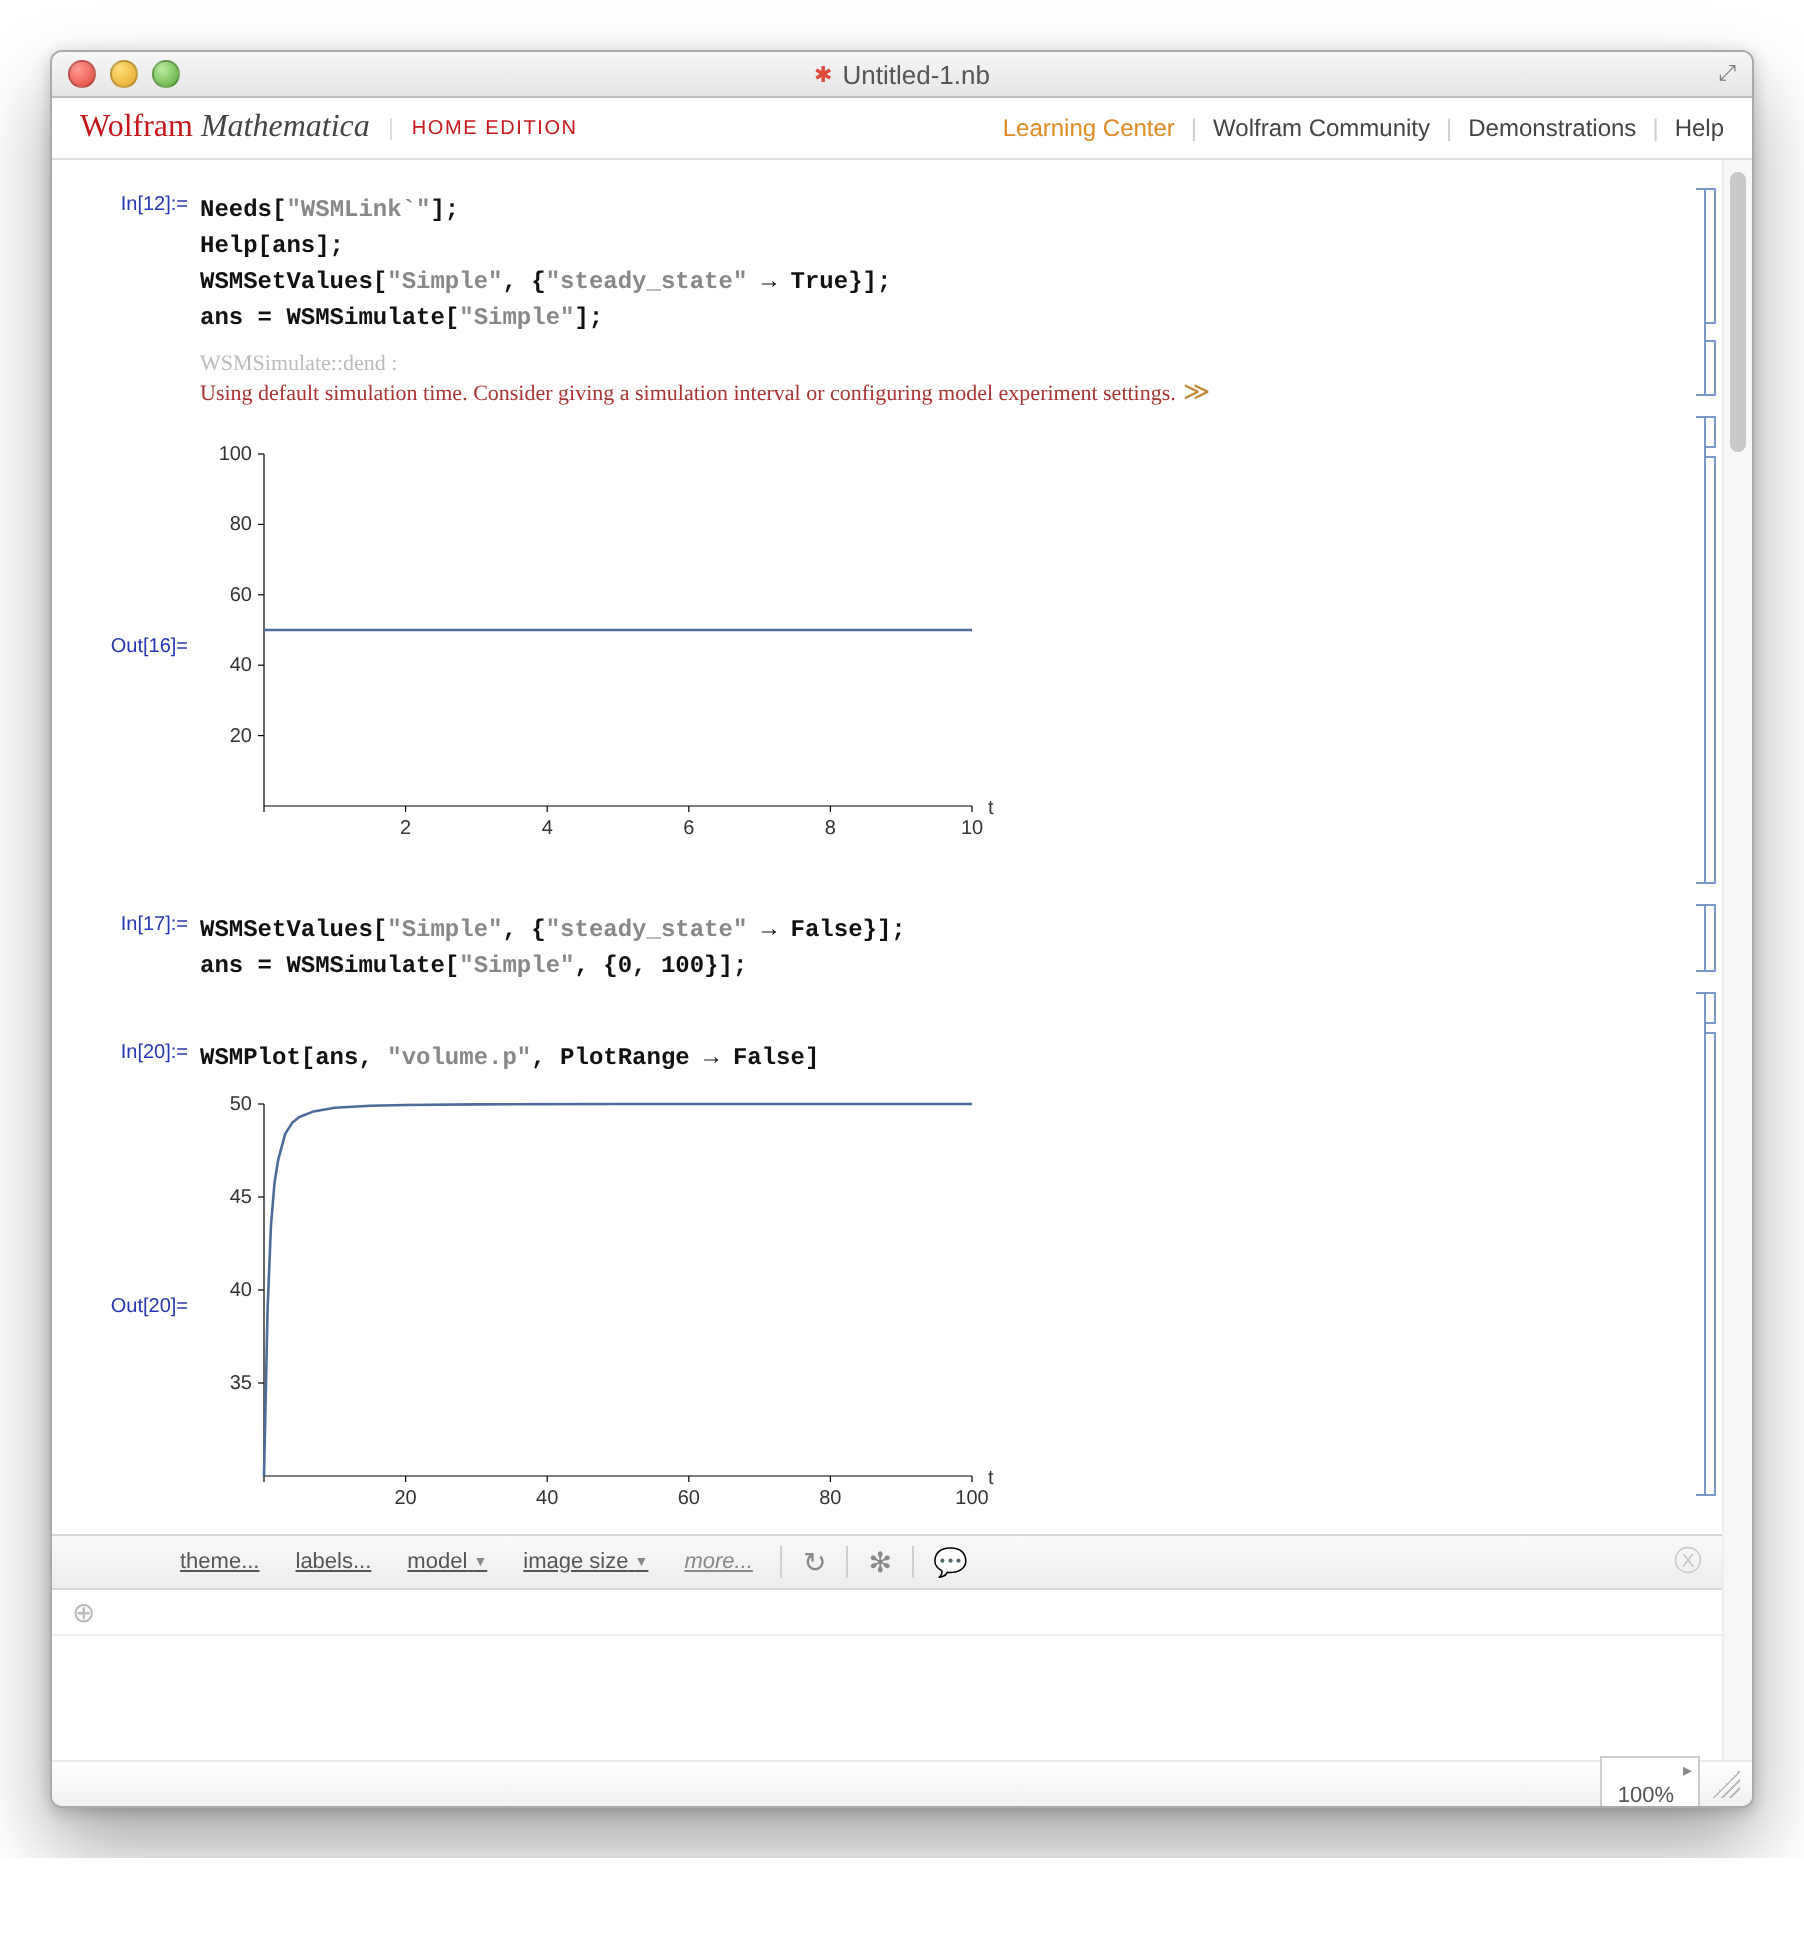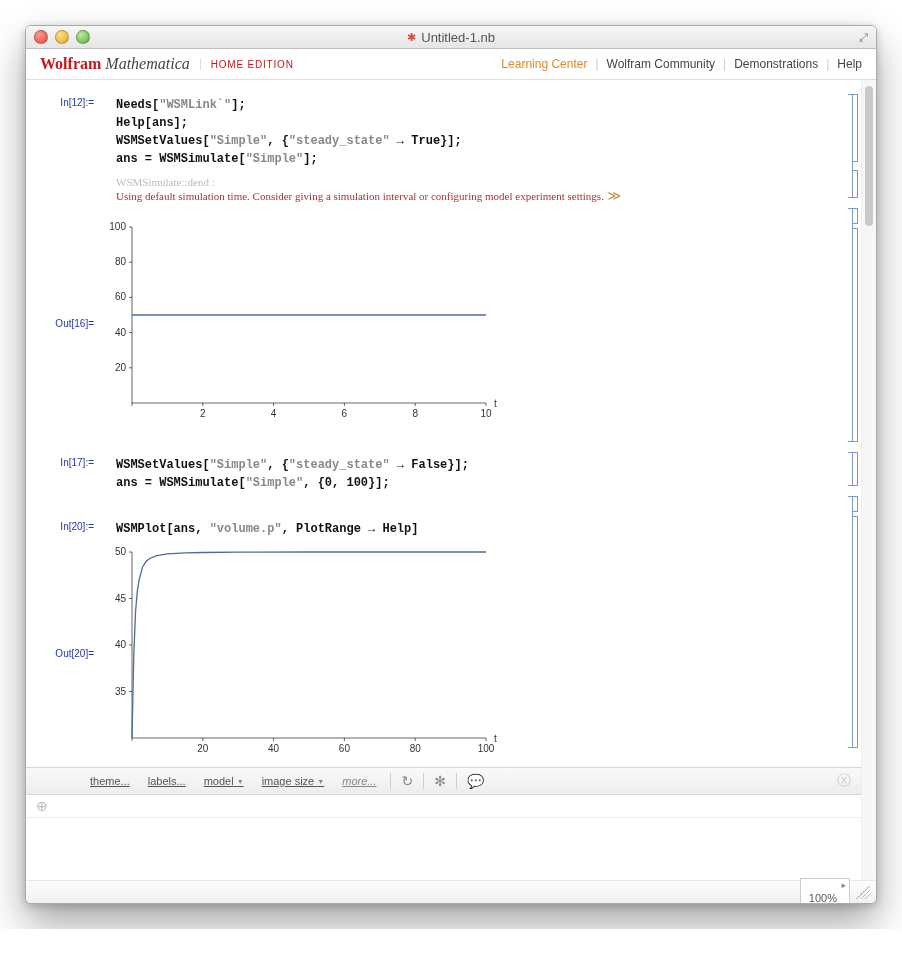--- a/index.html
+++ b/index.html
@@ -36,21 +36,21 @@
   .wolf-spiky { font-size: 11px; color: #e04a3a; }
   .expand-ic { margin-left: auto; color:#777; font-size: 11px; }
 
   .header2 {
     display:flex; align-items:center; height:30px;
     border-bottom: 1px solid #dedede;
     padding: 0 14px;
     background: #fff;
   }
   .brand { font-size: 16px; color:#c6171c; font-family: Georgia, serif; }
-  .brand .wf { font-weight: bold; }
+  .brand .wf { font-weight: normal; }
   .brand .math { font-style: italic; color:#444; }
   .home-ed { color:#c6171c; font-size:10px; letter-spacing:0.8px; margin-left:10px; border-left:1px solid #dcdcdc; padding-left:10px; }
   .navlinks { margin-left:auto; display:flex; align-items:center; gap:8px; font-size:12px; }
   .navlinks a { color:#444; cursor:pointer; }
   .navlinks a.orange { color:#e08a26; }
   .navlinks .sep { color:#ccc; }
 
   .body-area {
     display:flex;
     height: 800px;
@@ -66,21 +66,21 @@
     background: #f7f7f7;
     border-left:1px solid #eee;
     position: relative;
   }
   .scroll-thumb {
     position:absolute; left:3px; right:3px; top:6px; height:140px;
     background:#c9c9c9; border-radius:4px;
   }
 
   .cell { display:flex; align-items:flex-start; padding: 2px 14px; position:relative; }
-  .inlabel { width: 54px; text-align:right; font-size: 10px; color:#2636b0; padding-right:22px; padding-top:1px; flex-shrink:0; }
+  .inlabel { width: 54px; text-align:right; font-size: 10px; color:#2636b0; padding-right:6px; padding-top:1px; flex-shrink:0; }
   .outlabel { width: 54px; text-align:right; font-size: 10px; color:#2636b0; padding-right:6px; flex-shrink:0; }
   .code { font-family: "Courier New", monospace; font-size: 12px; font-weight:bold; line-height:1.5; white-space:pre; color:#111; }
   .code .str { color:#888; }
   .msg-tag { font-family: "Helvetica Neue"; font-size: 11px; color:#bbb; font-weight:normal; }
   .msg-body { font-family: "Helvetica Neue"; font-size: 11px; color:#a33; font-weight:normal; }
   .msg-raquo { color:#c08a3a; cursor:pointer; }
 
   .bracket-strip { position:absolute; right:4px; top:0; bottom:0; width:10px; }
   .cb { position:absolute; right:0; border-right:1px solid #7a99c8; border-top:1px solid #7a99c8; border-bottom:1px solid #7a99c8; width:4px; }
   .cb2 { right:5px; }
@@ -228,21 +228,21 @@
       </div>
 
       <div class="cell" style="margin-top:22px;">
         <div class="inlabel">In[17]:=</div>
         <div class="code"><span>WSMSetValues[</span><span class="str">"Simple"</span><span>, {</span><span class="str">"steady_state"</span><span> → False}];</span>
 <span>ans = WSMSimulate[</span><span class="str">"Simple"</span><span>, {0, 100}];</span></div>
       </div>
 
       <div class="cell" style="margin-top:24px;">
         <div class="inlabel">In[20]:=</div>
-        <div class="code"><span>WSMPlot[ans, </span><span class="str">"volume.p"</span><span>, PlotRange → Help]</span></div>
+        <div class="code"><span>WSMPlot[ans, </span><span class="str">"volume.p"</span><span>, PlotRange → False]</span></div>
       </div>
 
       <div class="cell" style="align-items:center;">
         <div class="outlabel">Out[20]=</div>
         <div>
           <svg id="chart2" width="400" height="220">
               <path d="M 32 10 L 32 196 L 386 196" class="axis-line"></path>
               <line x1="29" x2="32" y1="149.5" y2="149.5" class="tick"></line>
               <text x="26" y="152.5" text-anchor="end">35</text>
               <line x1="29" x2="32" y1="103" y2="103" class="tick"></line>

